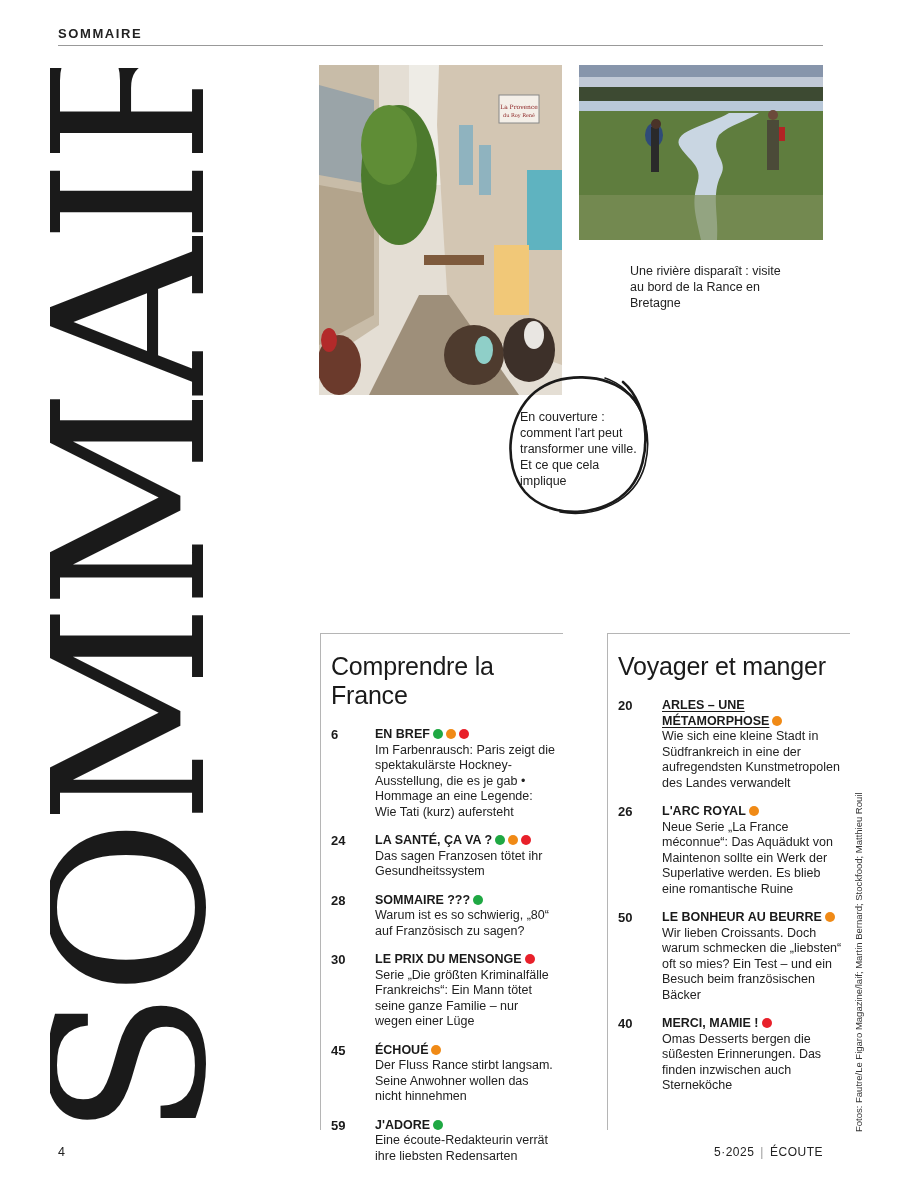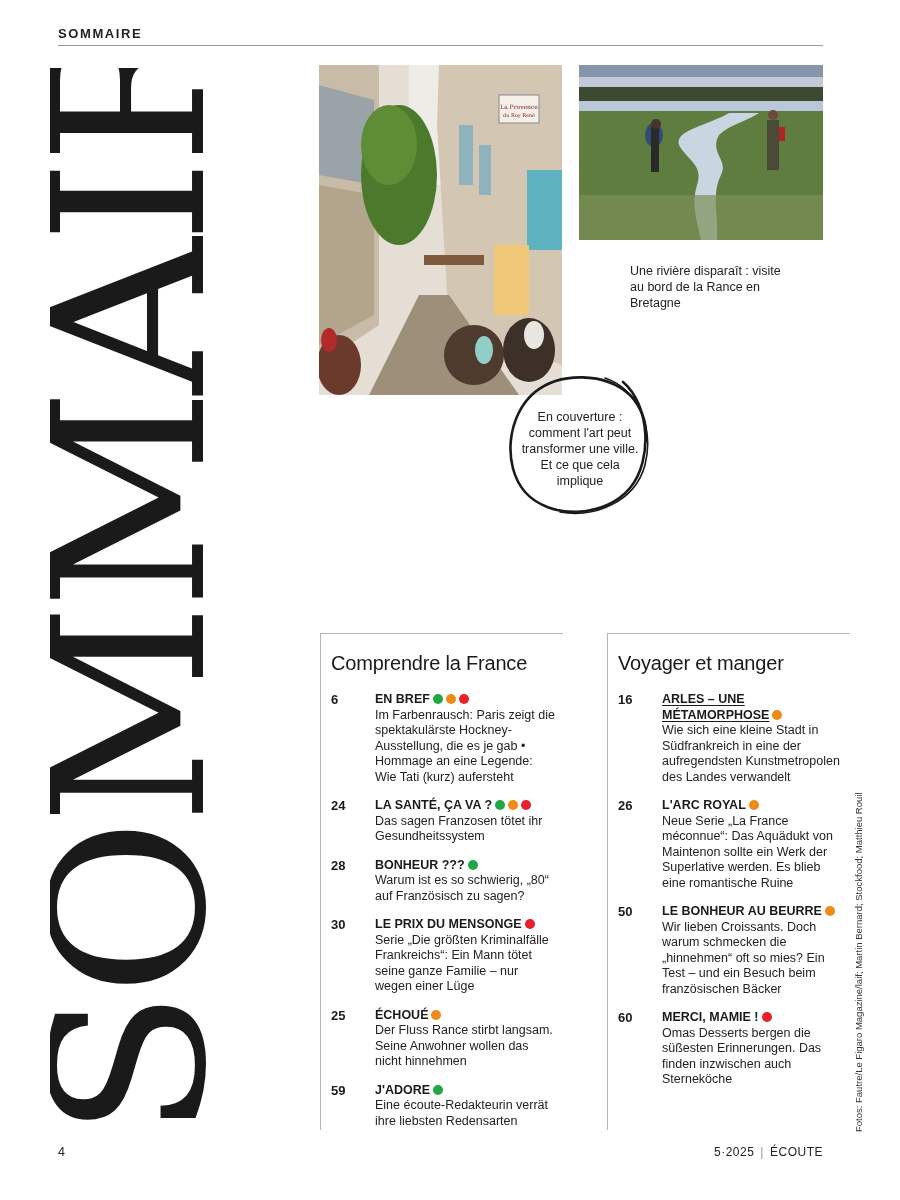--- a/index.html
+++ b/index.html
@@ -48,32 +48,32 @@
   .caption-river {
     position: absolute; left: 630px; top: 263px; width: 160px;
     font-size: 12.5px; line-height: 16px; text-align: left; color: #222;
   }
 
   .cover-circle {
     position: absolute; left: 505px; top: 370px; width: 150px; height: 150px;
   }
   .cover-text {
     position: absolute; left: 520px; top: 409px; width: 120px;
-    font-size: 12.5px; line-height: 16px; text-align: center; color: #222;
+    font-size: 12.5px; line-height: 16px; text-align: left; color: #222;
   }
 
   
   .toc-col {
     position: absolute; top: 633px; width: 243px; height: 497px;
     border-left: 1.5px solid #b5b5b5; border-top: 1.5px solid #b5b5b5;
   }
   .toc-left { left: 320px; }
   .toc-right { left: 607px; }
   .toc-heading {
-    font-size: 20px; font-weight: normal; color: #1a1a1a;
+    font-size: 25px; font-weight: normal; color: #1a1a1a;
     margin: 18px 0 0 10px; letter-spacing: -0.2px;
   }
   .toc-list { margin-top: 17px; }
   .toc-entry { display: flex; margin-bottom: 13px; }
   .toc-page {
     width: 36px; padding-left: 10px; flex: none;
     font-size: 13px; font-weight: bold; line-height: 15.5px; color: #1a1a1a;
   }
   .toc-body { flex: 1; padding-right: 6px; margin-left: 18px; }
   .toc-title {
@@ -186,74 +186,74 @@
       <div class="toc-entry">
         <div class="toc-page">24</div>
         <div class="toc-body">
           <div class="toc-title"><span>LA SANTÉ, ÇA VA ?</span><span class="dot" style="background: rgb(31, 168, 67);"></span><span class="dot" style="background: rgb(240, 138, 22);"></span><span class="dot" style="background: rgb(232, 32, 42);"></span></div>
           <div class="toc-desc">Das sagen Franzosen tötet ihr Gesundheitssystem</div>
         </div>
       </div>
       <div class="toc-entry">
         <div class="toc-page">28</div>
         <div class="toc-body">
-          <div class="toc-title"><span>BONHEUR ???</span><span class="dot" style="background: rgb(31, 168, 67);"></span></div>
+          <div class="toc-title"><span>SOMMAIRE ???</span><span class="dot" style="background: rgb(31, 168, 67);"></span></div>
           <div class="toc-desc">Warum ist es so schwierig, „80“ auf Französisch zu sagen?</div>
         </div>
       </div>
       <div class="toc-entry">
         <div class="toc-page">30</div>
         <div class="toc-body">
           <div class="toc-title"><span>LE PRIX DU MENSONGE</span><span class="dot" style="background: rgb(232, 32, 42);"></span></div>
           <div class="toc-desc">Serie „Die größten Kriminalfälle Frankreichs“: Ein Mann tötet seine ganze Familie – nur wegen einer Lüge</div>
         </div>
       </div>
       <div class="toc-entry">
-        <div class="toc-page">25</div>
+        <div class="toc-page">45</div>
         <div class="toc-body">
           <div class="toc-title"><span>ÉCHOUÉ</span><span class="dot" style="background: rgb(240, 138, 22);"></span></div>
           <div class="toc-desc">Der Fluss Rance stirbt langsam. Seine Anwohner wollen das nicht hinnehmen</div>
         </div>
       </div>
       <div class="toc-entry">
         <div class="toc-page">59</div>
         <div class="toc-body">
           <div class="toc-title"><span>J'ADORE</span><span class="dot" style="background: rgb(31, 168, 67);"></span></div>
           <div class="toc-desc">Eine écoute-Redakteurin verrät ihre liebsten Redensarten</div>
         </div>
       </div>
     </div>
 </div>
 
 <div class="toc-col toc-right">
   <div class="toc-heading">Voyager et manger</div>
   <div class="toc-list" id="toc-right-list">
       <div class="toc-entry">
-        <div class="toc-page">16</div>
+        <div class="toc-page">20</div>
         <div class="toc-body">
           <div class="toc-title"><span class="toc-title underline">ARLES – UNE MÉTAMORPHOSE</span><span class="dot" style="background: rgb(240, 138, 22);"></span></div>
           <div class="toc-desc">Wie sich eine kleine Stadt in Südfrankreich in eine der aufregendsten Kunstmetropolen des Landes verwandelt</div>
         </div>
       </div>
       <div class="toc-entry">
         <div class="toc-page">26</div>
         <div class="toc-body">
           <div class="toc-title"><span>L'ARC ROYAL</span><span class="dot" style="background: rgb(240, 138, 22);"></span></div>
           <div class="toc-desc">Neue Serie „La France méconnue“: Das Aquädukt von Maintenon sollte ein Werk der Superlative werden. Es blieb eine romantische Ruine</div>
         </div>
       </div>
       <div class="toc-entry">
         <div class="toc-page">50</div>
         <div class="toc-body">
           <div class="toc-title"><span>LE BONHEUR AU BEURRE</span><span class="dot" style="background: rgb(240, 138, 22);"></span></div>
-          <div class="toc-desc">Wir lieben Croissants. Doch warum schmecken die „hinnehmen“ oft so mies? Ein Test – und ein Besuch beim französischen Bäcker</div>
-        </div>
-      </div>
-      <div class="toc-entry">
-        <div class="toc-page">60</div>
+          <div class="toc-desc">Wir lieben Croissants. Doch warum schmecken die „liebsten“ oft so mies? Ein Test – und ein Besuch beim französischen Bäcker</div>
+        </div>
+      </div>
+      <div class="toc-entry">
+        <div class="toc-page">40</div>
         <div class="toc-body">
           <div class="toc-title"><span>MERCI, MAMIE !</span><span class="dot" style="background: rgb(232, 32, 42);"></span></div>
           <div class="toc-desc">Omas Desserts bergen die süßesten Erinnerungen. Das finden inzwischen auch Sterneköche</div>
         </div>
       </div>
     </div>
 </div>
 
 <div class="photo-credit">Fotos: Fautre/Le Figaro Magazine/laif; Martin Bernard; Stockfood; Matthieu Rouil</div>
 

